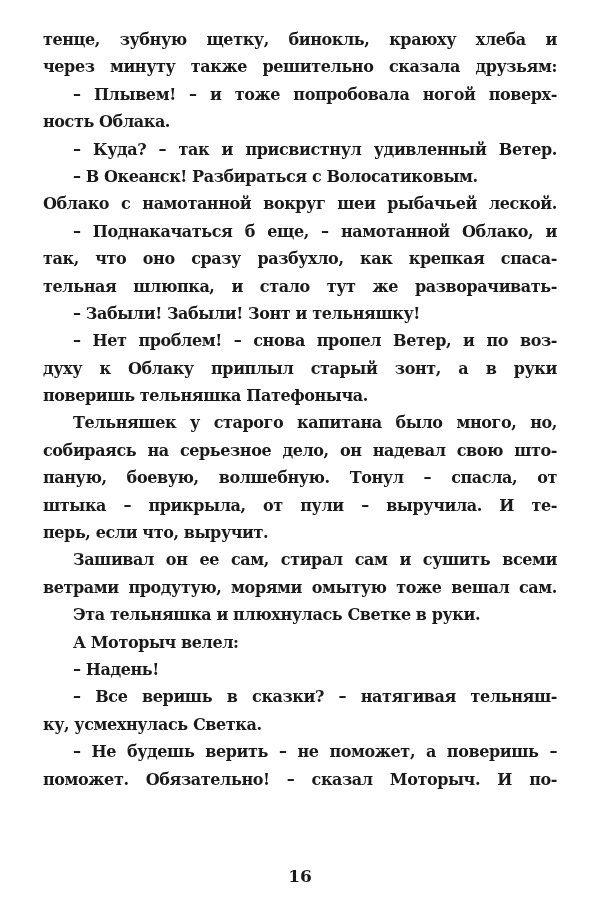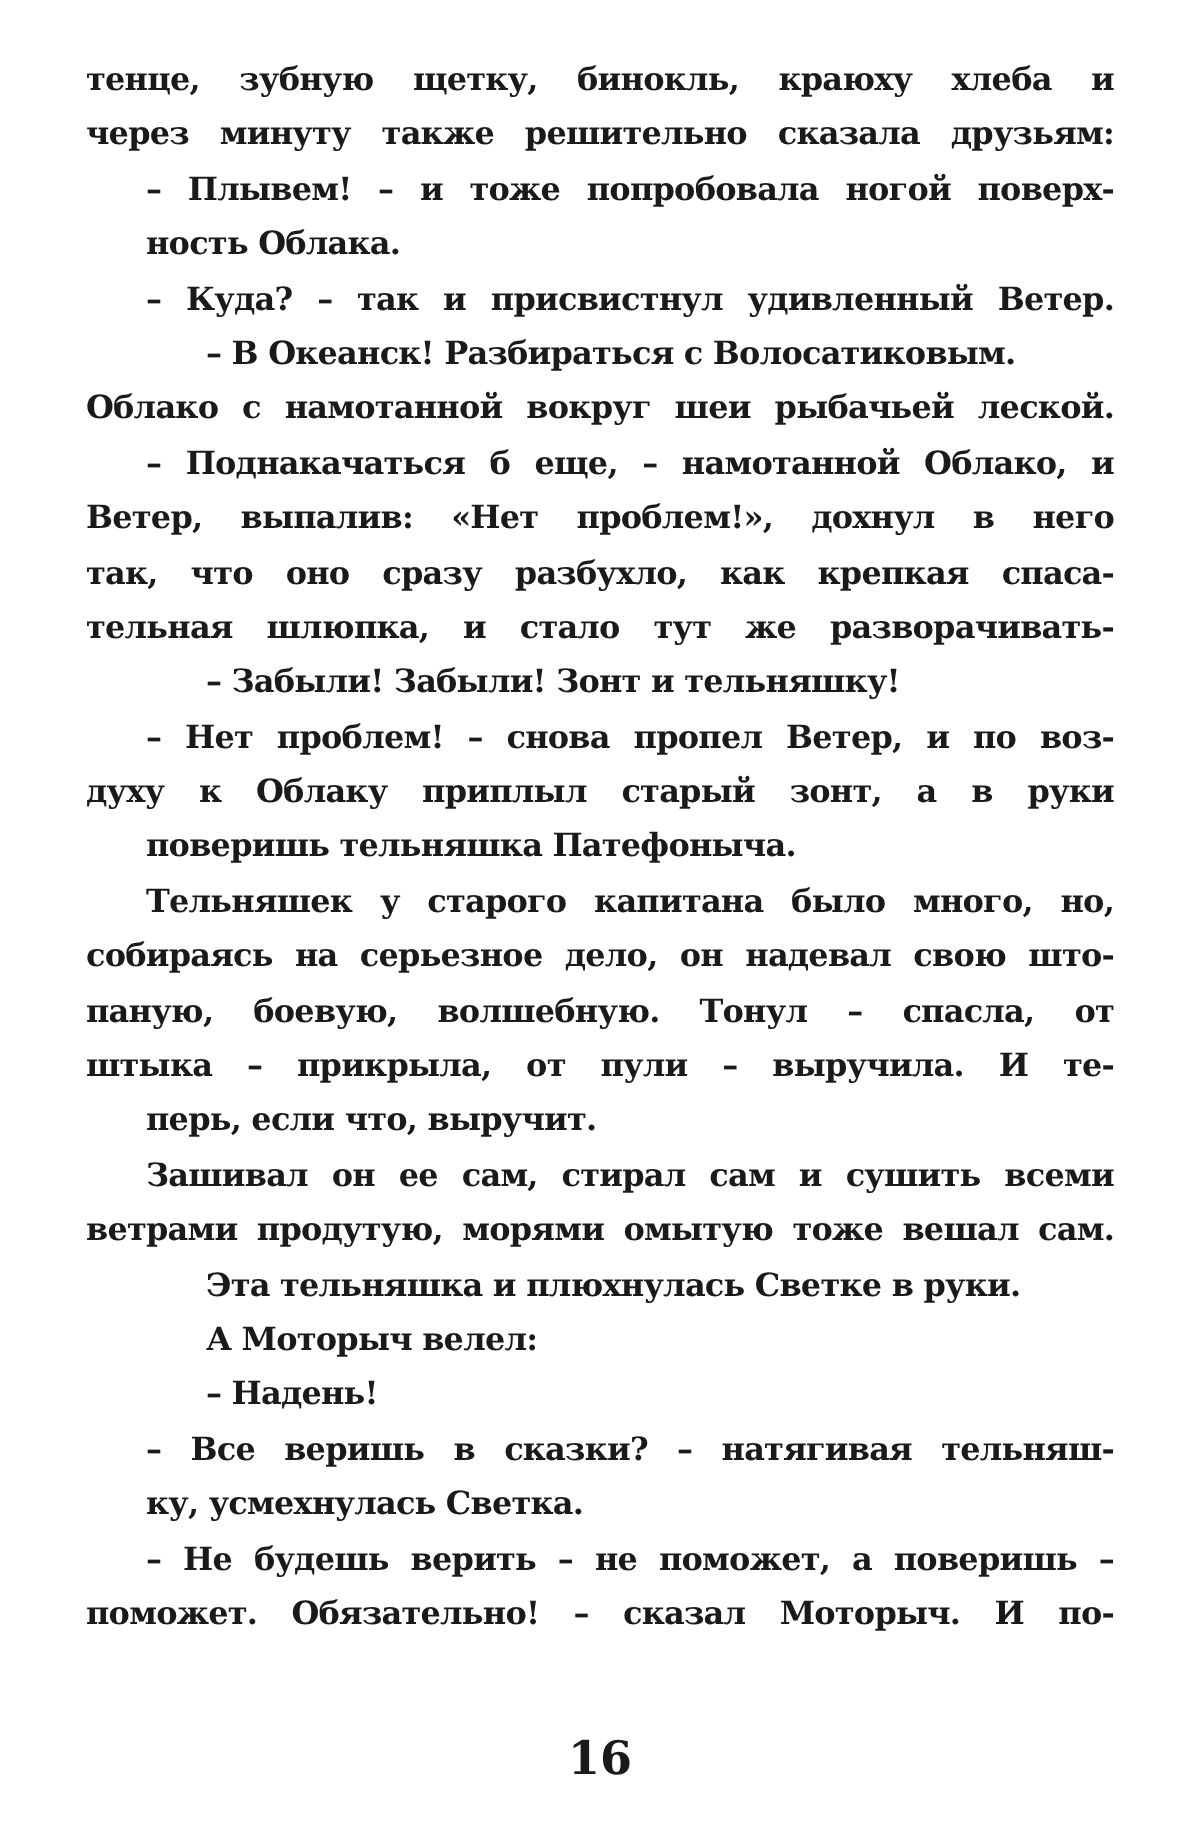--- a/index.html
+++ b/index.html
@@ -5,40 +5,39 @@
   html, body { margin: 0; padding: 0; background: #ffffff; }
   body { width: 600px; height: 912px; position: relative; overflow: hidden; }
   .page {
     position: absolute; left: 43px; top: 26px; width: 514px;
     font-family: "DejaVu Serif", "Liberation Serif", serif;
     font-weight: bold; color: #1a1a1a;
     font-size: 16px; line-height: 27.4px;
   }
   .line { white-space: nowrap; height: 27.4px; text-align: justify; text-align-last: justify; letter-spacing: -0.4px; }
   .line.indent { padding-left: 30px; }
-  .line.last { text-align-last: left; margin-left: 30px; }
+  .line.last { text-align-last: left; }
   .pagenum {
     position: absolute; left: 0; width: 600px; top: 866px; text-align: center;
     font-family: "DejaVu Serif", "Liberation Serif", serif; font-weight: bold;
-    font-size: 23px; color: #1a1a1a;
+    font-size: 17px; color: #1a1a1a;
   }
 </style>
 </head>
 <body>
 
 <div class="page" id="page">
     <div class="line">тенце, зубную щетку, бинокль, краюху хлеба и</div>
     <div class="line">через минуту также решительно сказала друзьям:</div>
     <div class="line indent">– Плывем! – и тоже попробовала ногой поверх-</div>
     <div class="line last">ность Облака.</div>
     <div class="line indent">– Куда? – так и присвистнул удивленный Ветер.</div>
     <div class="line indent last">– В Океанск! Разбираться с Волосатиковым.</div>
     <div class="line">Облако с намотанной вокруг шеи рыбачьей леской.</div>
     <div class="line indent">– Поднакачаться б еще, – намотанной Облако, и</div>
-    <div class="line">Ветер, выпалив: «Нет проблем!», дохнул в него</div>
     <div class="line">так, что оно сразу разбухло, как крепкая спаса-</div>
     <div class="line">тельная шлюпка, и стало тут же разворачивать-</div>
     <div class="line indent last">– Забыли! Забыли! Зонт и тельняшку!</div>
     <div class="line indent">– Нет проблем! – снова пропел Ветер, и по воз-</div>
     <div class="line">духу к Облаку приплыл старый зонт, а в руки</div>
     <div class="line last">поверишь тельняшка Патефоныча.</div>
     <div class="line indent">Тельняшек у старого капитана было много, но,</div>
     <div class="line">собираясь на серьезное дело, он надевал свою што-</div>
     <div class="line">паную, боевую, волшебную. Тонул – спасла, от</div>
     <div class="line">штыка – прикрыла, от пули – выручила. И те-</div>

